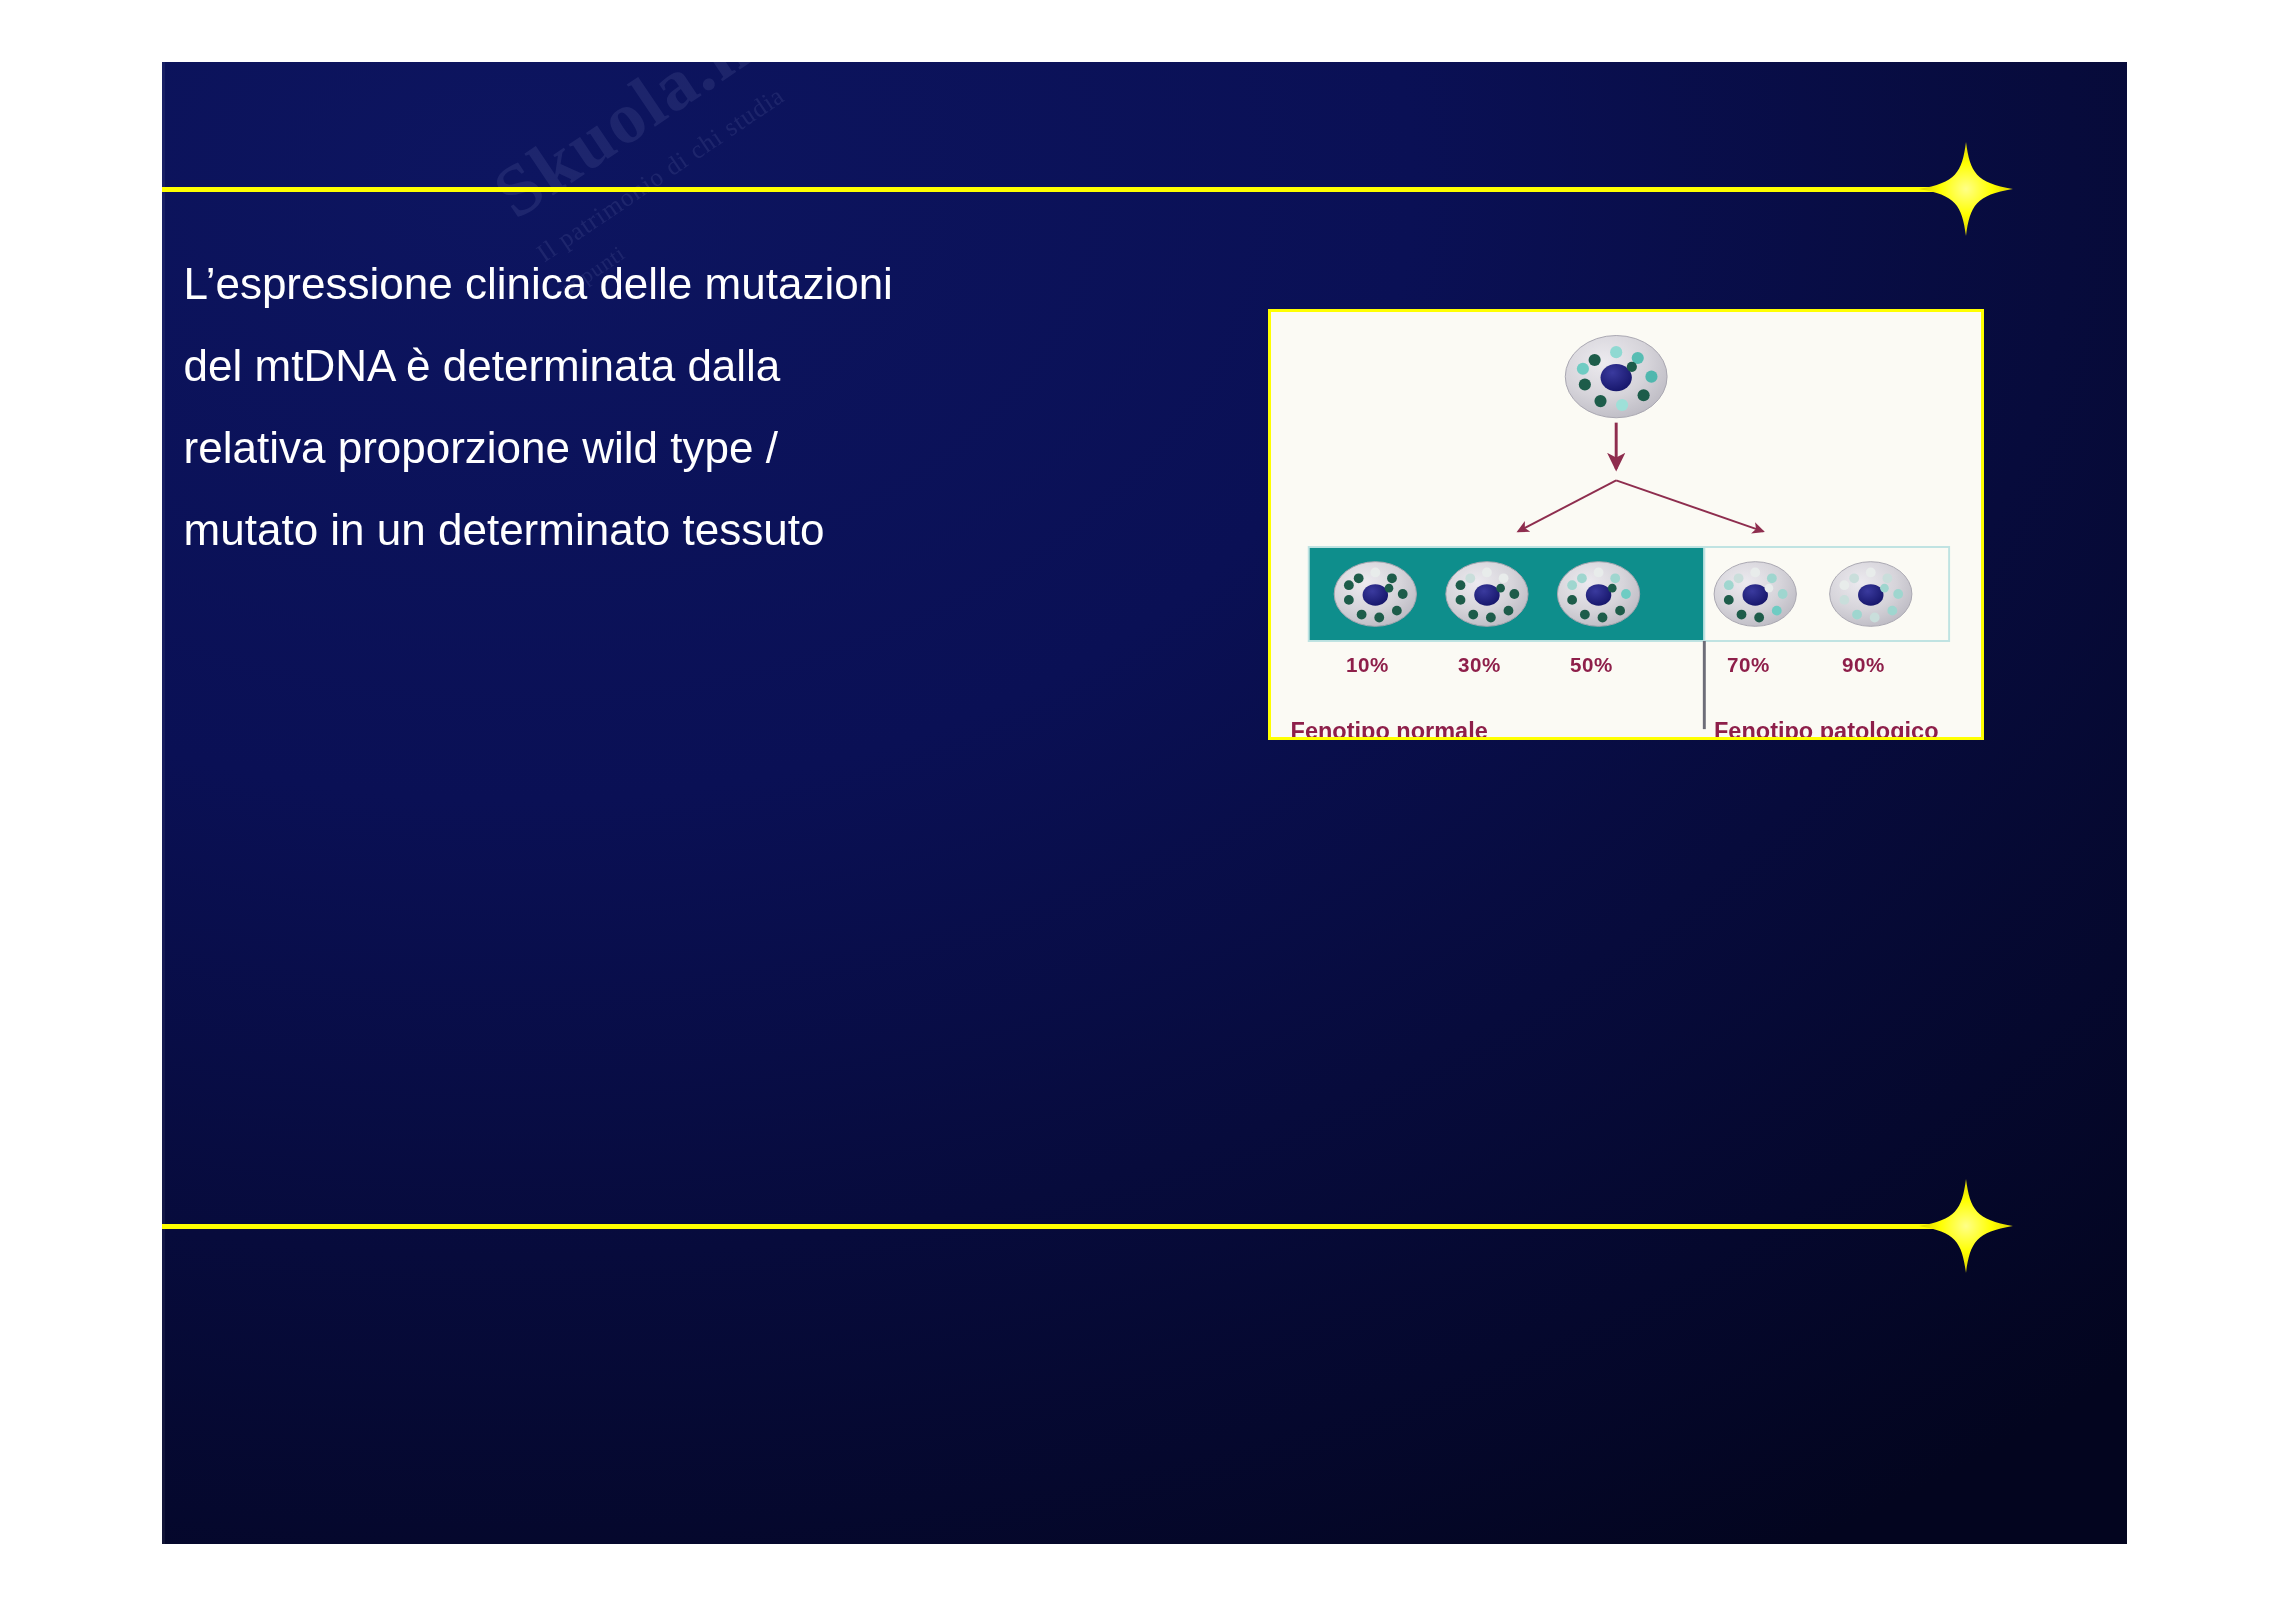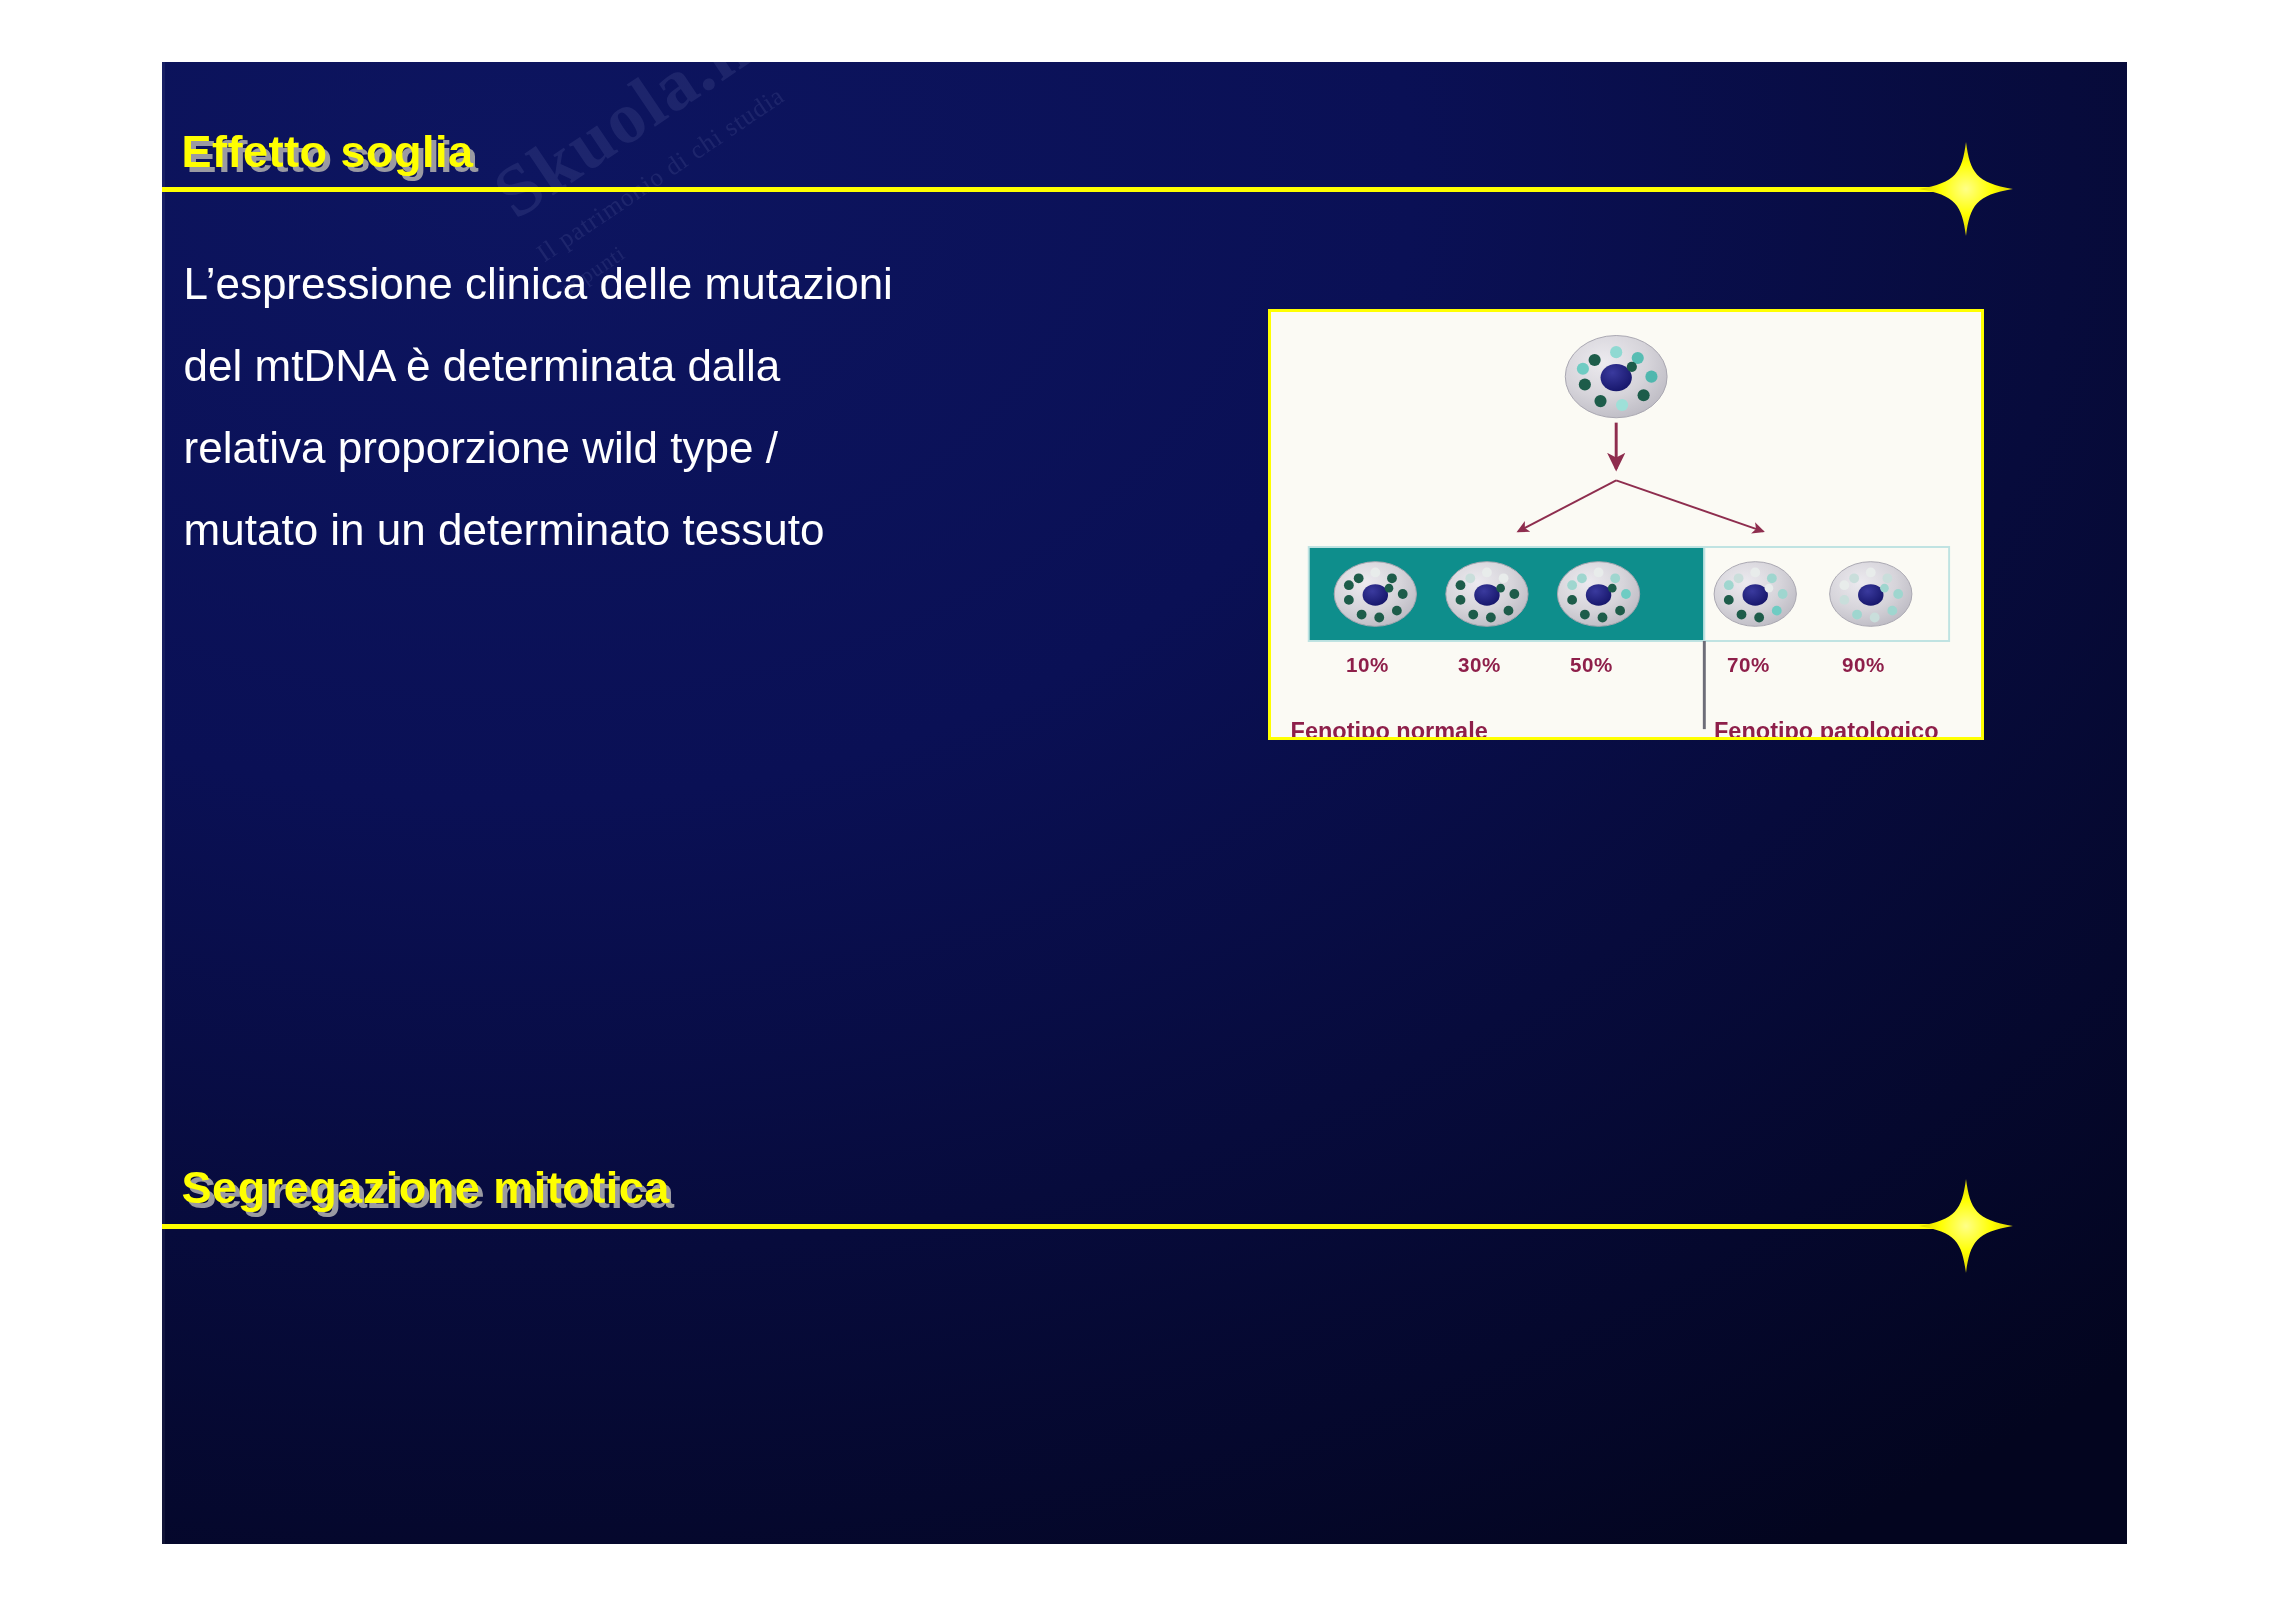--- a/index.html
+++ b/index.html
@@ -129,21 +129,20 @@
 <div id="slide">
 
   <div class="frame-left"></div>
 
   <div class="watermark">
     <div class="wm1">Skuola.net</div>
     <div class="wm2">Il patrimonio di chi studia</div>
     <div class="wm3">appunti</div>
   </div>
 
-  <div class="heading" id="heading-1">Effetto soglia</div>
   <div class="rule" id="rule-1"></div>
   <div class="sparkle" id="sparkle-1">
     <svg viewBox="0 0 100 100" width="102" height="102" aria-hidden="true">
       <defs>
         <radialGradient id="sg1" cx="50%" cy="50%" r="50%">
           <stop offset="0%" stop-color="#ffff88"></stop>
           <stop offset="55%" stop-color="#ffff00"></stop>
           <stop offset="100%" stop-color="#d9cf00"></stop>
         </radialGradient>
       </defs>
@@ -281,21 +280,20 @@
       <div class="pct" style="left:456px; top:341px;">70%</div>
       <div class="pct" style="left:571px; top:341px;">90%</div>
 
       
       <div class="band-label" style="left:19.6px;  top:382px;">Fenotipo normale</div>
       <div class="band-label" style="left:443px; top:382px;">Fenotipo patologico</div>
 
     </div>
   </div>
 
-  <div class="heading" id="heading-2">Segregazione mitotica</div>
   <div class="rule" id="rule-2"></div>
   <div class="sparkle" id="sparkle-2">
     <svg viewBox="0 0 100 100" width="102" height="102" aria-hidden="true">
       <defs>
         <radialGradient id="sg2" cx="50%" cy="50%" r="50%">
           <stop offset="0%" stop-color="#ffff88"></stop>
           <stop offset="55%" stop-color="#ffff00"></stop>
           <stop offset="100%" stop-color="#d9cf00"></stop>
         </radialGradient>
       </defs>

